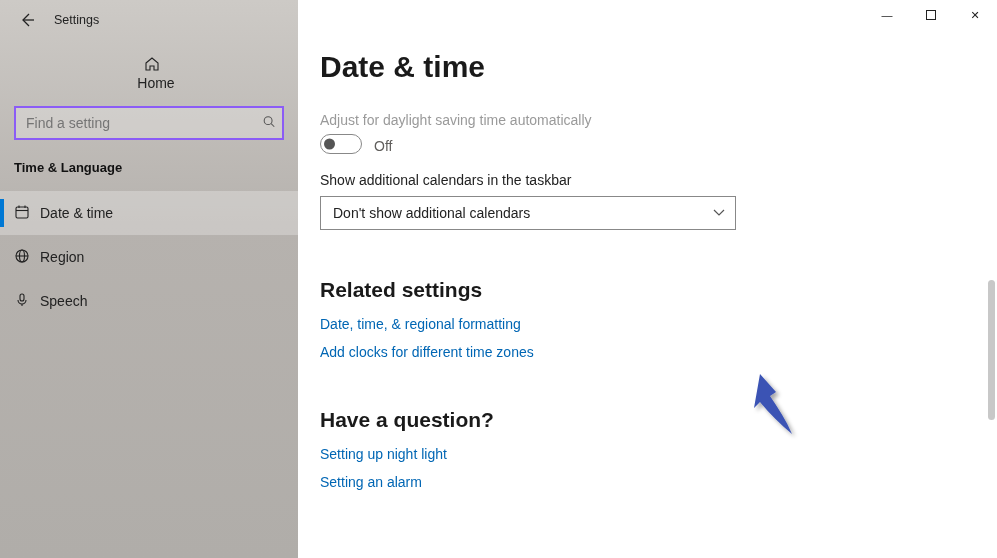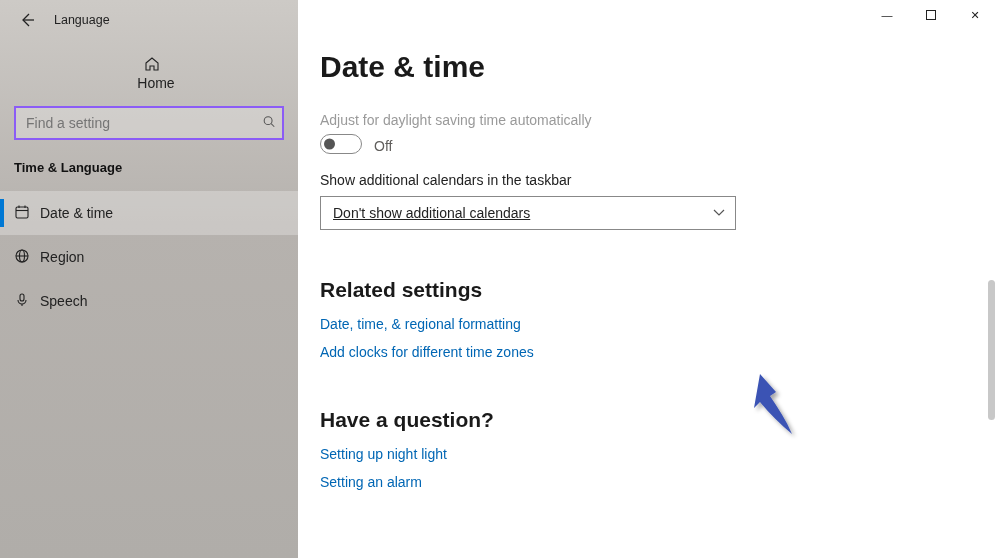--- a/index.html
+++ b/index.html
@@ -30,21 +30,21 @@
   .chrome { position: absolute; top: 0; right: 0; display: flex; }
   .chrome-btn { width: 44px; height: 30px; display: flex; align-items: center; justify-content: center; font-size: 11px; color: #222; cursor: pointer; }
   .content { padding: 50px 24px 20px 22px; height: 100%; overflow: hidden; }
   h1 { font-size: 30px; font-weight: 600; color: #1a1a1a; margin-bottom: 28px; }
   .setting-label { font-size: 14px; color: #9a9a9a; margin-bottom: 6px; }
   .toggle-row { display: flex; align-items: flex-end; margin-bottom: 18px; }
   .toggle { width: 42px; height: 20px; border: 1.5px solid #888; border-radius: 20px; position: relative; cursor: pointer; }
   .toggle .knob { position: absolute; left: 3px; top: 50%; transform: translateY(-50%); width: 11px; height: 11px; border-radius: 50%; background: #555; }
   .toggle-state { margin-left: 12px; font-size: 14px; color: #605e5c; }
   .dd-label { font-size: 14px; color: #222; margin-bottom: 8px; }
-  .dropdown { width: 416px; height: 34px; border: 1px solid #888; display: flex; align-items: center; justify-content: space-between; padding: 0 10px 0 12px; font-size: 14px; color: #222; cursor: pointer; text-decoration: underline; }
+  .dropdown { width: 416px; height: 34px; border: 1px solid #888; display: flex; align-items: center; justify-content: space-between; padding: 0 10px 0 12px; font-size: 14px; color: #222; cursor: pointer; }
   .dropdown .chev { font-size: 12px; color: #555; }
 
   h2 { font-size: 21px; font-weight: 600; color: #1a1a1a; margin-top: 48px; margin-bottom: 14px; }
   .link { display: block; font-size: 14px; color: #0066b4; margin-bottom: 12px; cursor: pointer; text-decoration: none; }
   .help-row { display: flex; align-items: center; margin-top: 36px; }
   .help-icon { font-size: 17px; margin-right: 12px; color: #222; }
   .help-link { font-size: 14px; color: #0066b4; cursor: pointer; }
 
   .arrow-annot { position: absolute; left: 444px; top: 368px; width: 60px; height: 72px; pointer-events: none; }
 
@@ -58,21 +58,21 @@
   <div class="sidebar">
     <div class="sidebar-overlay"></div>
     <div class="sidebar-content">
       <div class="title-row">
         <div class="back-btn">
           <svg width="16" height="16" viewBox="0 0 16 16">
               <path d="M10 2 L4 8 L10 14" stroke="#222" stroke-width="1.3" fill="none"></path>
               <path d="M4 8 H15" stroke="#222" stroke-width="1.3"></path>
             </svg>
         </div>
-        <div class="app-title">Language</div>
+        <div class="app-title">Settings</div>
       </div>
       <div class="home-row">
         <span class="icon">
           <svg width="16" height="16" viewBox="0 0 16 16">
               <path d="M2 7 L8 2 L14 7 V14 H10 V10 H6 V14 H2 Z" stroke="#222" stroke-width="1.1" fill="none"></path>
             </svg>
         </span>
         <span class="label">Home</span>
       </div>
       <div class="search-wrap">

